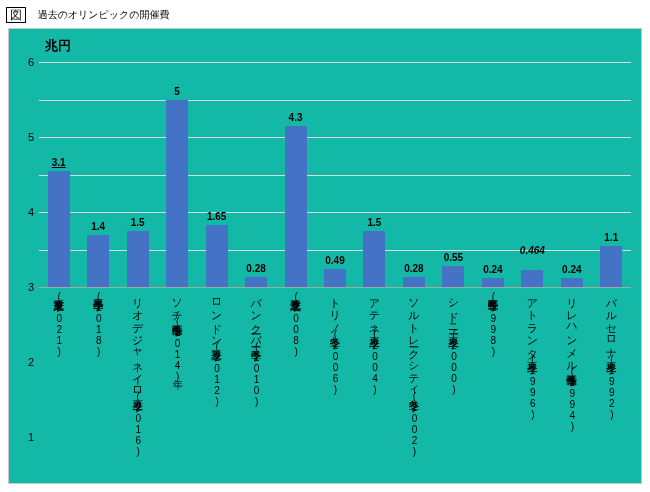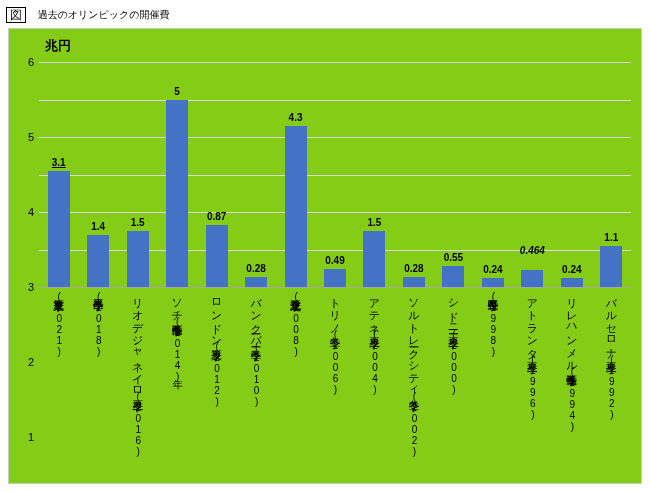--- a/index.html
+++ b/index.html
@@ -43,21 +43,21 @@
     font-size: 10px;
   }
   
   #chart-frame {
     position: absolute;
     left: 8px;
     top: 28px;
     width: 634px;
     height: 456px;
     border: 1px solid #c8c8c8;
-    background: #84cc16;
+    background: #14b8a6;
     box-sizing: border-box;
   }
   #unit-label {
     position: absolute;
     left: 36px;
     top: 8px;
     font-size: 13px;
     font-weight: bold;
     color: #000;
   }
@@ -200,21 +200,21 @@
           <div class="bar-slot">
             <div class="bar" style="height: 56.25px; background: rgb(68, 114, 196);"></div>
             <div class="bar-value" style="bottom: 59.25px;">1.5</div>
           </div>
           <div class="bar-slot">
             <div class="bar" style="height: 187.5px; background: rgb(68, 114, 196);"></div>
             <div class="bar-value" style="bottom: 190.5px;">5</div>
           </div>
           <div class="bar-slot">
             <div class="bar" style="height: 61.875px; background: rgb(68, 114, 196);"></div>
-            <div class="bar-value" style="bottom: 64.875px;">0.87</div>
+            <div class="bar-value" style="bottom: 64.875px;">1.65</div>
           </div>
           <div class="bar-slot">
             <div class="bar" style="height: 10.5px; background: rgb(68, 114, 196);"></div>
             <div class="bar-value" style="bottom: 13.5px;">0.28</div>
           </div>
           <div class="bar-slot">
             <div class="bar" style="height: 161.25px; background: rgb(68, 114, 196);"></div>
             <div class="bar-value" style="bottom: 164.25px;">4.3</div>
           </div>
           <div class="bar-slot">

